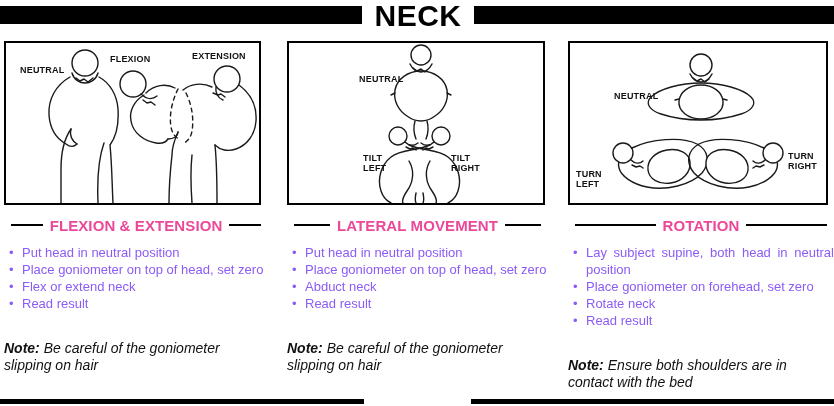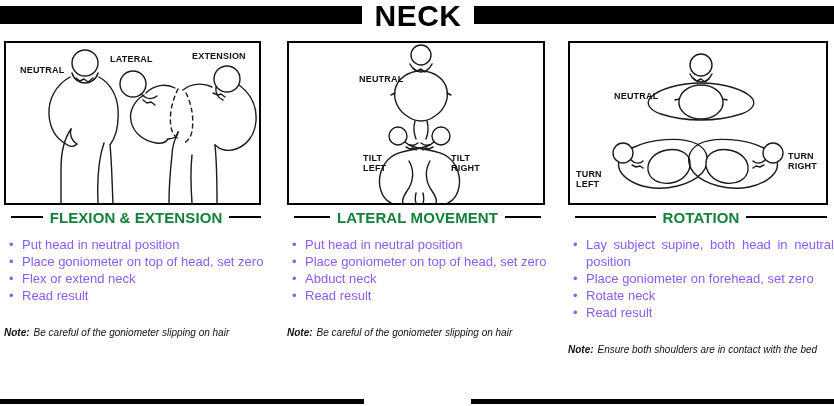--- a/index.html
+++ b/index.html
@@ -27,37 +27,37 @@
   .panel-1 .img-box{width:253px;}
   .panel-2 .img-box{width:254px;}
   .panel-3 .img-box{width:256px;}
   .img-box svg{position:absolute;left:0;top:0;}
   .fig-label{
     position:absolute;font-size:9px;font-weight:bold;line-height:10px;
     letter-spacing:.2px;color:#111;white-space:normal;
   }
   
   .section-heading{
-    margin-top:3px;display:flex;align-items:center;height:18px;
-    font-size:15px;font-weight:bold;letter-spacing:.1px;color:#15803d;
+    margin-top:11px;display:flex;align-items:center;height:18px;
+    font-size:15px;font-weight:bold;letter-spacing:.1px;color:#ec4899;
   }
   .section-heading::before,.section-heading::after{
     content:"";flex:1;border-top:2px solid #000;margin:0 7px;
   }
   
   ul.instructions{margin:10px 0 0 0;padding:0;list-style:none;}
   ul.instructions li{
     position:relative;padding-left:18px;font-size:13px;line-height:17px;
     text-align:justify;color:#8b5cf6;
   }
   ul.instructions li::before{
     content:"\2022";position:absolute;left:5px;top:0;font-size:13px;line-height:17px;
   }
   
-  .note{margin-top:20px;font-size:10px;line-height:17px;font-style:italic;color:#111;}
+  .note{margin-top:28px;font-size:14px;line-height:17px;font-style:italic;color:#111;}
   .note .note-label{font-weight:bold;margin-right:4px;}
   
   .bbar{position:absolute;top:399px;height:5px;background:#000;}
   .bbar-left{left:0;width:364px;}
   .bbar-right{left:471px;width:363px;}
   
   .lineart{fill:none;stroke:#1a1a1a;stroke-width:1.4;stroke-linecap:round;stroke-linejoin:round;}
 </style>
 </head>
 <body>
@@ -98,21 +98,21 @@
           <path d="M70,35 l4,3 4,-2 4,3 5,-4"></path>
           <circle cx="127" cy="41" r="13" fill="#fff"></circle>
           <path d="M135,51 c5,5 11,6 16,2"></path>
           <path d="M137,57 l4,3 4,-1 4,3"></path>
           <circle cx="221" cy="36" r="13" fill="#fff"></circle>
           <path d="M210,44 c-1,6 2,11 7,13"></path>
           <path d="M207,50 l5,2 3,-1 4,3"></path>
         </g>
       </svg>
       <span class="fig-label" style="left:14px;top:22px;">NEUTRAL</span>
-      <span class="fig-label" style="left:104px;top:11px;">LATERAL</span>
+      <span class="fig-label" style="left:104px;top:11px;">FLEXION</span>
       <span class="fig-label" style="left:186px;top:8px;">EXTENSION</span>
     </div>
     <div class="section-heading">FLEXION &amp; EXTENSION</div>
     <ul class="instructions">
       <li>Put head in neutral position</li>
       <li>Place goniometer on top of head, set zero</li>
       <li>Flex or extend neck</li>
       <li>Read result</li>
     </ul>
     <div class="note">

